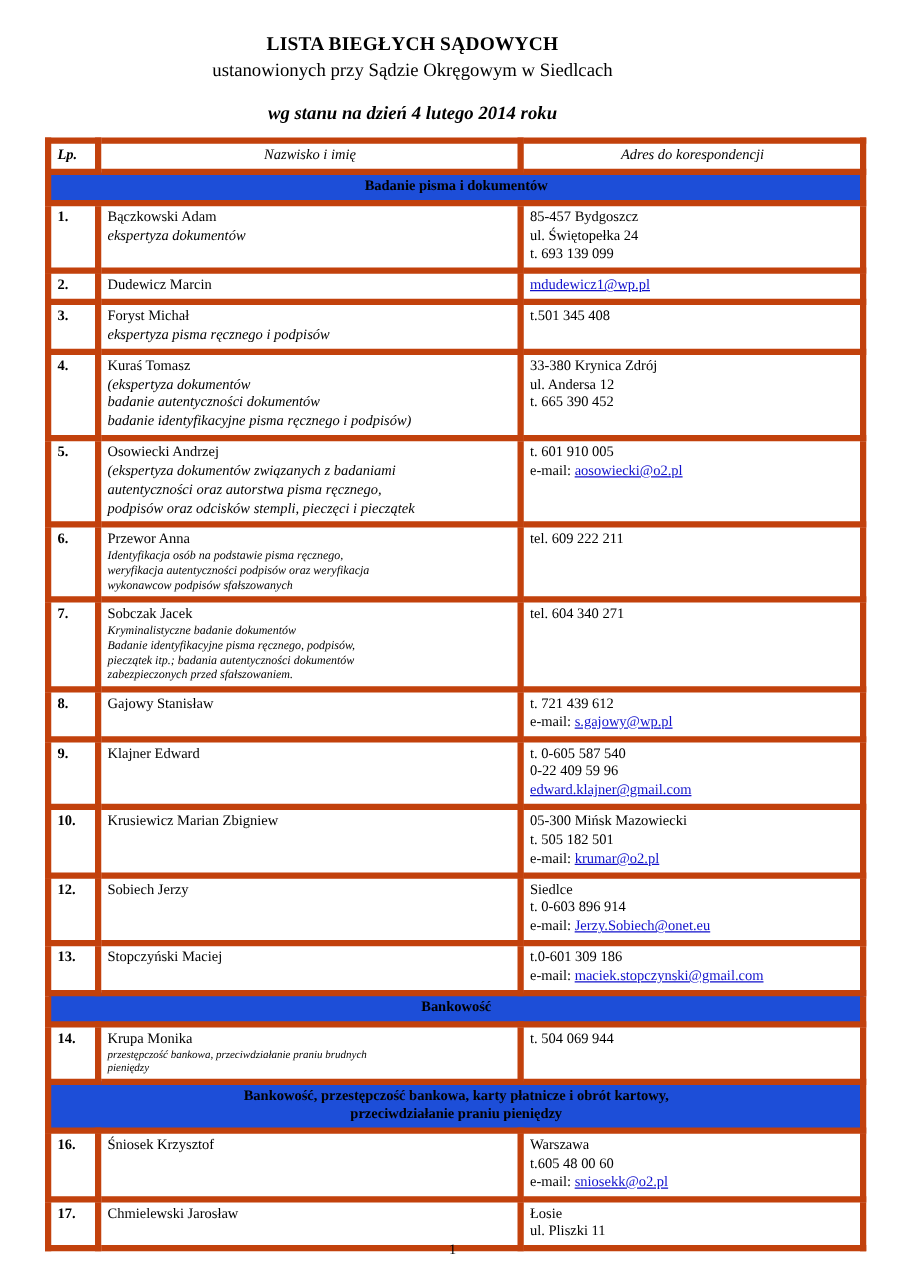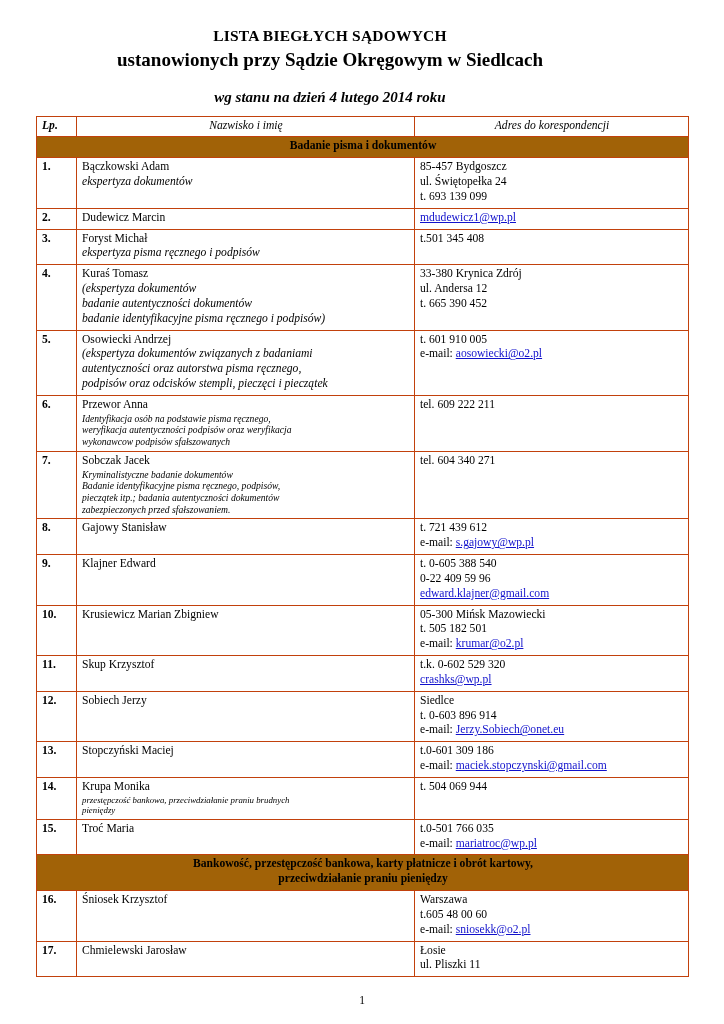--- a/index.html
+++ b/index.html
@@ -24,38 +24,38 @@
   .title-block {
     text-align: center;
   }
   .title-main {
     font-weight: bold;
     font-size: 15.5px;
     letter-spacing: 0.2px;
     line-height: 1.35;
   }
   .title-sub {
-    font-weight: bold;
-    font-size: 19px;
+    font-weight: normal;
+    font-size: 15px;
     line-height: 1.35;
   }
   .title-date {
     font-weight: bold;
     font-style: italic;
     font-size: 15px;
     margin-top: 16px;
     margin-bottom: 10px;
   }
   table.main {
     width: 100%;
     border-collapse: collapse;
     table-layout: fixed;
   }
   table.main td, table.main th {
-    border: 1px solid #c2410c;
+    border: 5px solid #c2410c;
     vertical-align: top;
     padding: 2px 4px 3px 5px;
     font-size: 11.6px;
     line-height: 1.28;
   }
   col.c-lp { width: 40px; }
   col.c-name { width: 338px; }
   col.c-addr { width: 274px; }
 
   .hdr td {
@@ -63,21 +63,21 @@
     font-style: italic;
     font-size: 11.6px;
     padding-top: 1px;
     padding-bottom: 1px;
   }
   .hdr td.lp {
     text-align: left;
     padding-left: 5px;
   }
   .section td {
-    background: #a16207;
+    background: #1d4ed8;
     text-align: center;
     font-weight: bold;
     font-size: 13.2px;
     padding: 3px 4px 4px 4px;
     line-height: 1.28;
   }
   td.lp {
     font-size: 11.6px;
     font-weight: bold;
   }
@@ -226,88 +226,71 @@
             <span class="addr-line">t. 721 439 612</span>
             <span class="addr-line">e-mail: <a class="mail" href="#">s.gajowy@wp.pl</a></span>
           </td>
         </tr>
         <tr>
           <td class="lp">9.</td>
           <td>
             <span class="nm">Klajner Edward</span>
           </td>
           <td>
-            <span class="addr-line">t. 0-605 388 540</span>
+            <span class="addr-line">t. 0-605 587 540</span>
             <span class="addr-line">0-22 409 59 96</span>
             <span class="addr-line"><a class="mail" href="#">edward.klajner@gmail.com</a></span>
           </td>
         </tr>
         <tr>
           <td class="lp">10.</td>
           <td>
             <span class="nm">Krusiewicz Marian Zbigniew</span>
           </td>
           <td>
             <span class="addr-line">05-300 Mińsk Mazowiecki</span>
             <span class="addr-line">t. 505 182 501</span>
             <span class="addr-line">e-mail: <a class="mail" href="#">krumar@o2.pl</a></span>
           </td>
         </tr>
         <tr>
-          <td class="lp">11.</td>
-          <td>
-            <span class="nm">Skup Krzysztof</span>
-          </td>
-          <td>
-            <span class="addr-line">t.k. 0-602 529 320</span>
-            <span class="addr-line"><a class="mail" href="#">crashks@wp.pl</a></span>
-          </td>
-        </tr>
-        <tr>
           <td class="lp">12.</td>
           <td>
             <span class="nm">Sobiech Jerzy</span>
           </td>
           <td>
             <span class="addr-line">Siedlce</span>
             <span class="addr-line">t. 0-603 896 914</span>
             <span class="addr-line">e-mail: <a class="mail" href="#">Jerzy.Sobiech@onet.eu</a></span>
           </td>
         </tr>
         <tr>
           <td class="lp">13.</td>
           <td>
             <span class="nm">Stopczyński Maciej</span>
           </td>
           <td>
             <span class="addr-line">t.0-601 309 186</span>
             <span class="addr-line">e-mail: <a class="mail" href="#">maciek.stopczynski@gmail.com</a></span>
           </td>
         </tr>
+        <tr class="section">
+          <td colspan="3">Bankowość</td>
+        </tr>
         <tr>
           <td class="lp">14.</td>
           <td>
             <span class="nm">Krupa Monika</span>
             <span class="spec tiny">przestępczość bankowa, przeciwdziałanie praniu brudnych</span>
             <span class="spec tiny">pieniędzy</span>
           </td>
           <td>
             <span class="addr-line">t. 504 069 944</span>
           </td>
         </tr>
-        <tr>
-          <td class="lp">15.</td>
-          <td>
-            <span class="nm">Troć Maria</span>
-          </td>
-          <td>
-            <span class="addr-line">t.0-501 766 035</span>
-            <span class="addr-line">e-mail: <a class="mail" href="#">mariatroc@wp.pl</a></span>
-          </td>
-        </tr>
         <tr class="section">
           <td colspan="3">Bankowość, przestępczość bankowa, karty płatnicze i obrót kartowy,<br>przeciwdziałanie praniu pieniędzy</td>
         </tr>
         <tr>
           <td class="lp">16.</td>
           <td>
             <span class="nm">Śniosek Krzysztof</span>
           </td>
           <td>
             <span class="addr-line">Warszawa</span>

